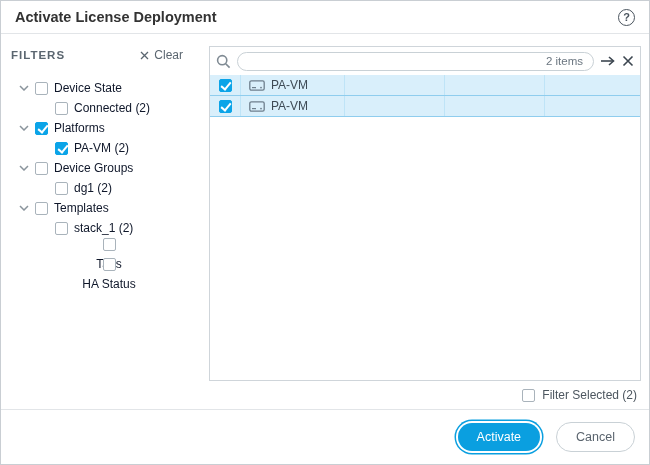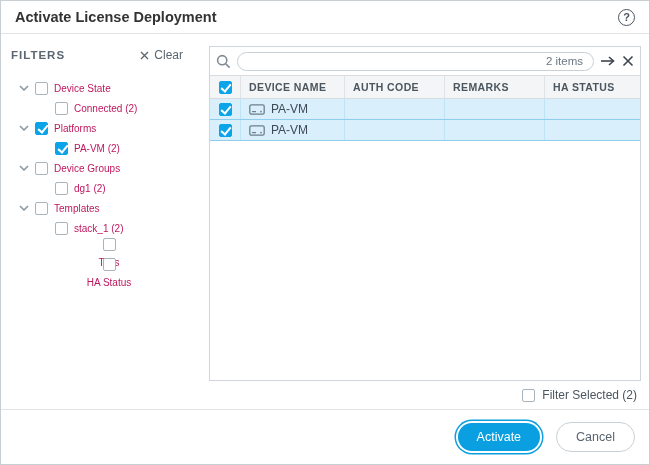--- a/index.html
+++ b/index.html
@@ -18,21 +18,21 @@
                align-items: center; justify-content: center; cursor: pointer; }
 
   
   .content { flex: 1 1 auto; display: flex; min-height: 0; }
 
   
   .filters { flex: 0 0 192px; padding: 14px 10px 0 10px; }
   .filters-header { display: flex; align-items: center; justify-content: space-between; }
   .filters-title { font-size: 11.5px; font-weight: 700; letter-spacing: 1px; color: #5b6670; }
   .clear-btn { display: flex; align-items: center; gap: 5px; font-size: 12px; color: #5b6670; cursor: pointer; }
-  .tree { list-style: none; margin-top: 16px; font-size: 10px; color: #be185d; }
+  .tree { list-style: none; margin-top: 16px; font-size: 12px; color: #0f172a; }
   .tree li { display: flex; align-items: center; gap: 6px; height: 20px; padding-left: 8px; cursor: pointer; }
   .tree li.child { padding-left: 44px; }
   .tree li.leaf { padding-left: 24px; flex-direction: column; }
   .chev { width: 10px; height: 10px; display: flex; align-items: center; justify-content: center; flex: 0 0 10px; }
 
   
   .cb { width: 13px; height: 13px; flex: 0 0 13px; border: 1px solid #a9b3bb; border-radius: 2px;
         background: #fff; position: relative; cursor: pointer; }
   .cb.checked { background: #0ba4e8; border-color: #0ba4e8; }
   .cb.checked::after { content: ""; position: absolute; left: 3.5px; top: 0.5px; width: 4px; height: 8px;
@@ -185,29 +185,20 @@
                 <polyline points="9,2 13.5,6 9,10" fill="none" stroke="#3c4650" stroke-width="1.6"></polyline>
               </svg>
           </span>
           <span class="icon-btn">
             <svg width="12" height="12" viewBox="0 0 12 12">
                 <path d="M1.5 1.5 L10.5 10.5 M10.5 1.5 L1.5 10.5" stroke="#3c4650" stroke-width="1.6"></path>
               </svg>
           </span>
         </div>
 
-        <div class="grid thead">
-          <div class="th cbcol">
-            <span class="cb checked"></span>
-          </div>
-          <div class="th">DEVICE NAME</div>
-          <div class="th">AUTH CODE</div>
-          <div class="th">REMARKS</div>
-          <div class="th">HA STATUS</div>
-        </div>
 
         <div class="grid row">
           <div class="cell cbcol">
             <span class="cb checked"></span>
           </div>
           <div class="cell">
             <span>
               <svg width="16" height="11" viewBox="0 0 16 11">
                   <rect x="0.8" y="0.8" width="14.4" height="9.4" rx="1.6" fill="none" stroke="#6e7f8d" stroke-width="1.3"></rect>
                   <line x1="3" y1="7.6" x2="7" y2="7.6" stroke="#6e7f8d" stroke-width="1.2"></line>

